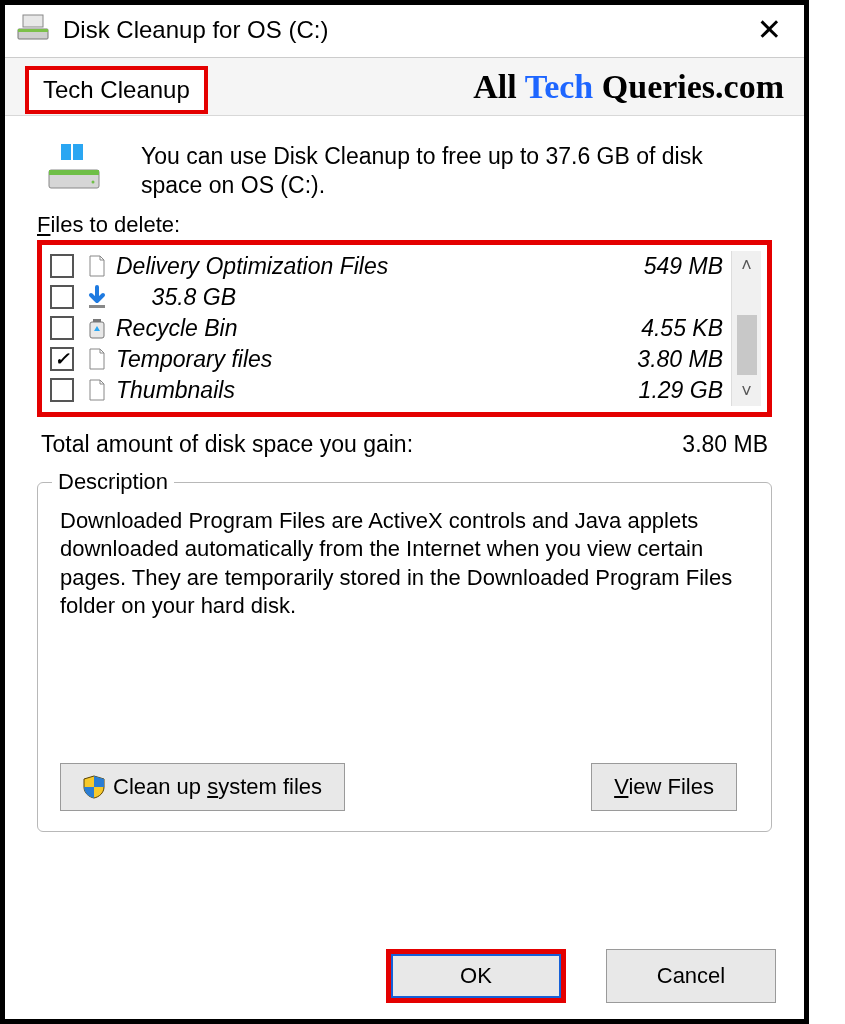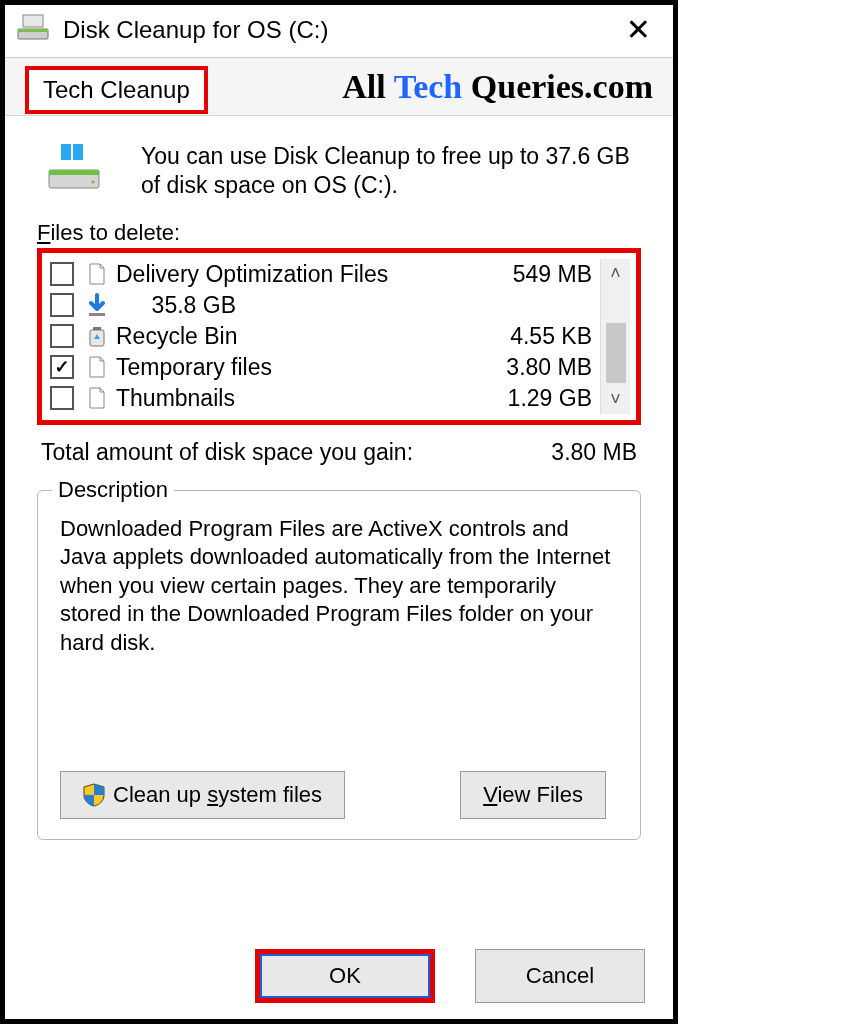--- a/index.html
+++ b/index.html
@@ -3,21 +3,21 @@
 <meta charset="utf-8">
 <style>
   * { box-sizing: border-box; }
   body {
     margin: 0;
     font-family: "Segoe UI", Tahoma, Arial, sans-serif;
     font-size: 22px;
     background: #fff;
   }
   .outer-frame {
-    width: 678px;
+    width: 809px;
     height: 1024px;
     border: 5px solid #000;
     background: #fff;
     position: relative;
   }
   
   .titlebar {
     display: flex;
     align-items: center;
     padding: 8px 12px 10px 12px;
@@ -70,39 +70,40 @@
   .intro-row {
     display: flex;
     align-items: flex-start;
     gap: 40px;
     padding: 10px 10px 8px 10px;
   }
   .drive-hero { flex: 0 0 auto; }
   .intro-text { font-size: 23px; line-height: 1.25; }
   .section-label {
     font-size: 22px;
-    margin-top: 12px;
+    margin-top: 4px;
     margin-bottom: 2px;
   }
   .section-label .ul { text-decoration: underline; }
   
   .list-frame {
     border: 5px solid #e40000;
     padding: 6px 6px 6px 6px;
     margin-top: 2px;
   }
   .list-inner {
     display: flex;
   }
   .list-rows { flex: 1; }
   .row {
     display: flex;
     align-items: center;
     padding: 2px 8px 2px 2px;
     font-size: 23px;
+    font-style: italic;
   }
   .checkbox {
     width: 24px; height: 24px;
     border: 2px solid #555;
     margin-right: 10px;
     display: inline-flex;
     align-items: center; justify-content: center;
     font-size: 18px;
     cursor: pointer;
     background: #fff;

